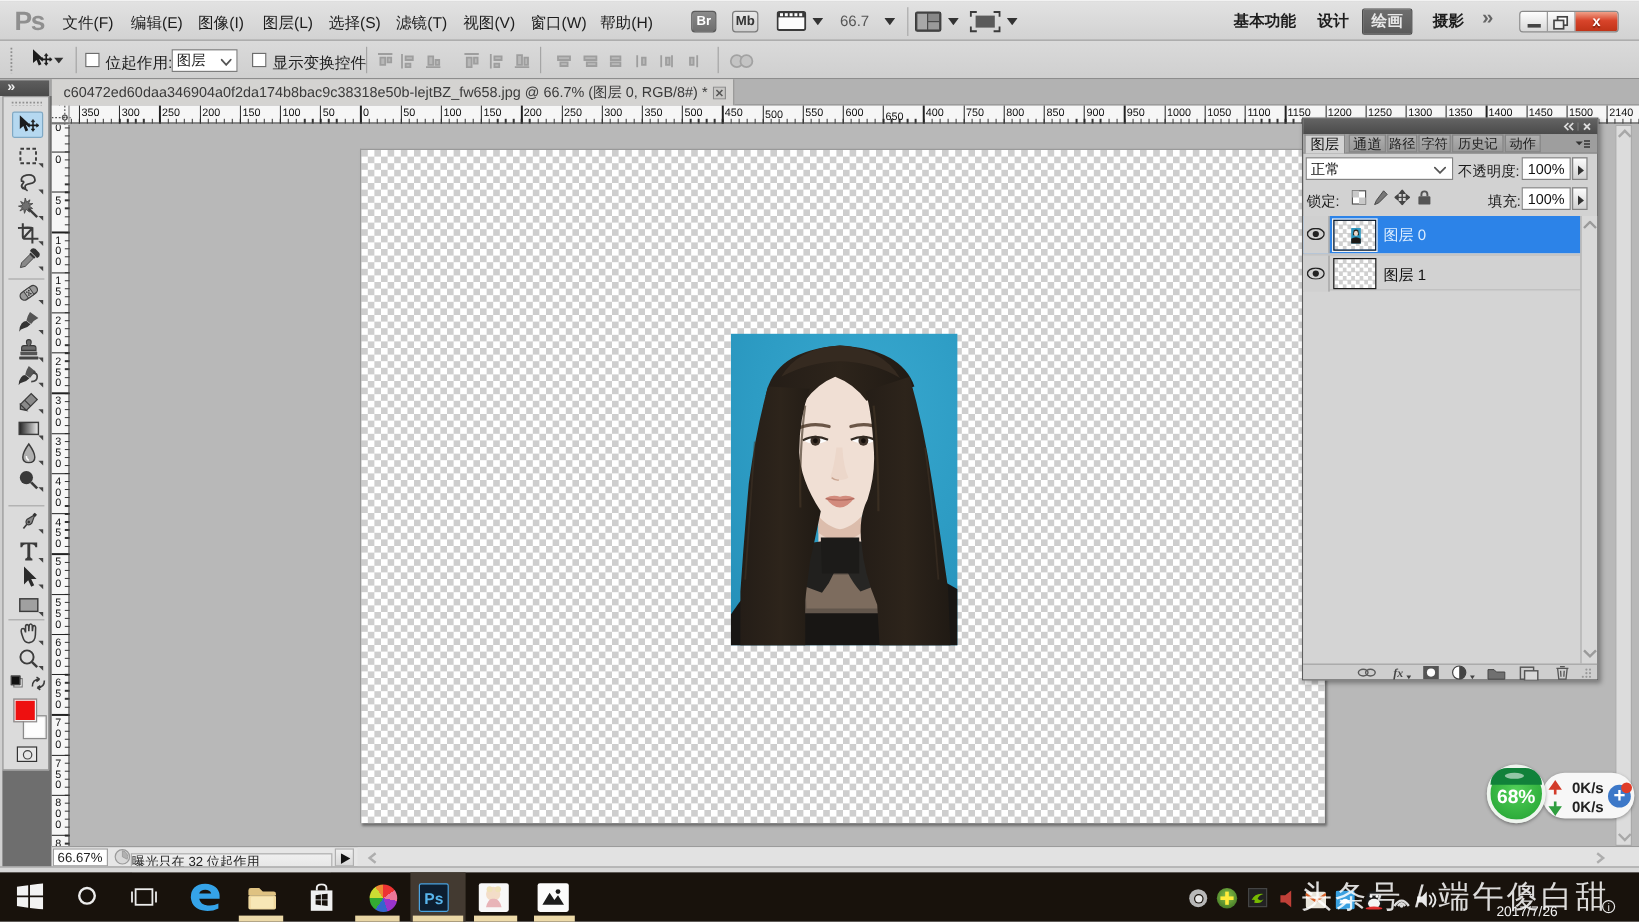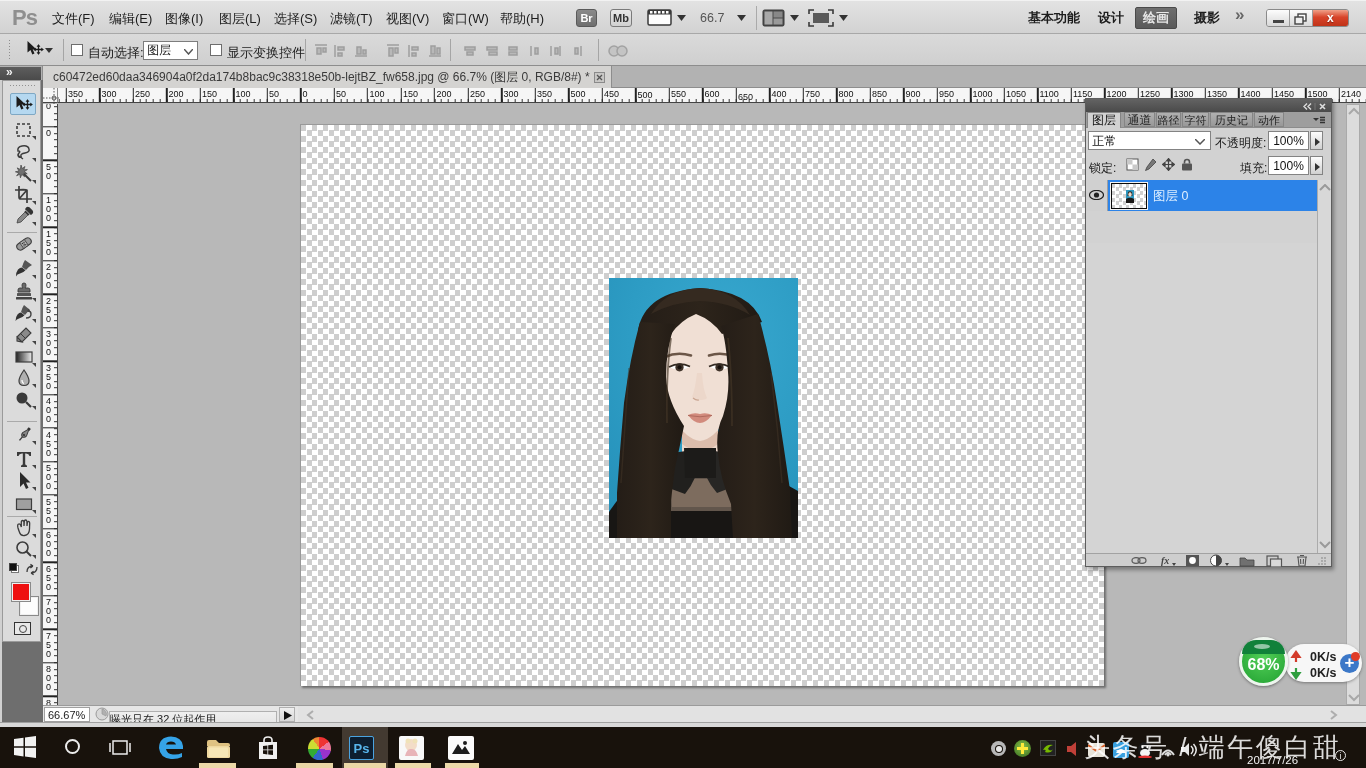--- a/index.html
+++ b/index.html
@@ -178,21 +178,21 @@
         <g stroke="#1c1c1c" stroke-width="1.3" fill="#1c1c1c">
           <path d="M14.5,6 L14.5,13 M11,9.5 L18,9.5"></path>
           <path d="M14.5,4.5 L13,6.5 L16,6.5 Z M14.5,14.5 L13,12.5 L16,12.5 Z M9.5,9.5 L11.5,8 L11.5,11 Z M19.5,9.5 L17.5,8 L17.5,11 Z" stroke-width="0.5"></path>
         </g>
       </svg>
     <svg width="8" height="5" style="position:absolute;left:45px;top:14px">
         <path d="M0,0 L8,0 L4,5 Z" fill="#333"></path>
       </svg>
     <div class="osep" style="left:63px"></div>
     <div class="checkbox" style="left:71px"></div>
-    <div class="olabel" style="left:88px">自动选择:</div>
+    <div class="olabel" style="left:88px">位起作用:</div>
     <div id="seldrop">&nbsp;图层
       <svg width="9" height="6" style="position:absolute;right:4px;top:7px">
           <path d="M0,0 L4.5,5 L9,0" stroke="#555" stroke-width="1.5" fill="none"></path>
         </svg>
     </div>
     <div class="checkbox" style="left:210px"></div>
     <div class="olabel" style="left:227px">显示变换控件</div>
     <div class="osep" style="left:305px"></div>
     <svg width="300" height="18" viewBox="0 0 300 18" style="position:absolute;left:313px;top:8px">
       <g stroke="#9e9e9e" stroke-width="1.5" fill="#b8b8b8">
@@ -626,20 +626,30 @@
       <div class="thumb" style="border:1.5px solid #0a0a0a; outline:1.5px solid #f2f2f2;">
         <svg width="36" height="26" viewBox="0 0 36 26" style="position:absolute;left:0;top:0">
           <rect x="14" y="6" width="8" height="13" fill="#2d97c0"></rect>
           <path d="M16,8 Q18,6.5 20,8 L20.5,12 L15.5,12 Z" fill="#2a2218"></path>
           <ellipse cx="18" cy="10.5" rx="1.7" ry="2.2" fill="#ecd9cc"></ellipse>
           <path d="M14,19 L14,15 Q18,12.5 22,15 L22,19 Z" fill="#1c1a18"></path>
         </svg>
       </div>
       <div class="lname" style="color:#ddeeff">图层 0</div>
     </div>
+    <div id="lrow1">
+      <div class="eyecell" style="height:30.5px">
+          <svg width="15" height="10" style="position:absolute;left:3px;top:10px">
+            <ellipse cx="7.5" cy="5" rx="7" ry="4.6" fill="none" stroke="#222" stroke-width="1.2"></ellipse>
+            <circle cx="7.5" cy="5" r="2.6" fill="#222"></circle>
+          </svg>
+        </div>
+      <div class="thumb" style="border:1px solid #1a1a1a;"></div>
+      <div class="lname" style="color:#111">图层 1</div>
+    </div>
     <div id="lpscroll">
       <svg width="12" height="8" style="position:absolute;left:1px;top:4px">
           <path d="M1,6 L6,1 L11,6" stroke="#9a9a9a" stroke-width="2" fill="none"></path>
         </svg>
       <svg width="12" height="8" style="position:absolute;left:1px;top:361px">
           <path d="M1,1 L6,6 L11,1" stroke="#9a9a9a" stroke-width="2" fill="none"></path>
         </svg>
     </div>
 
     <div id="lpbottom">

